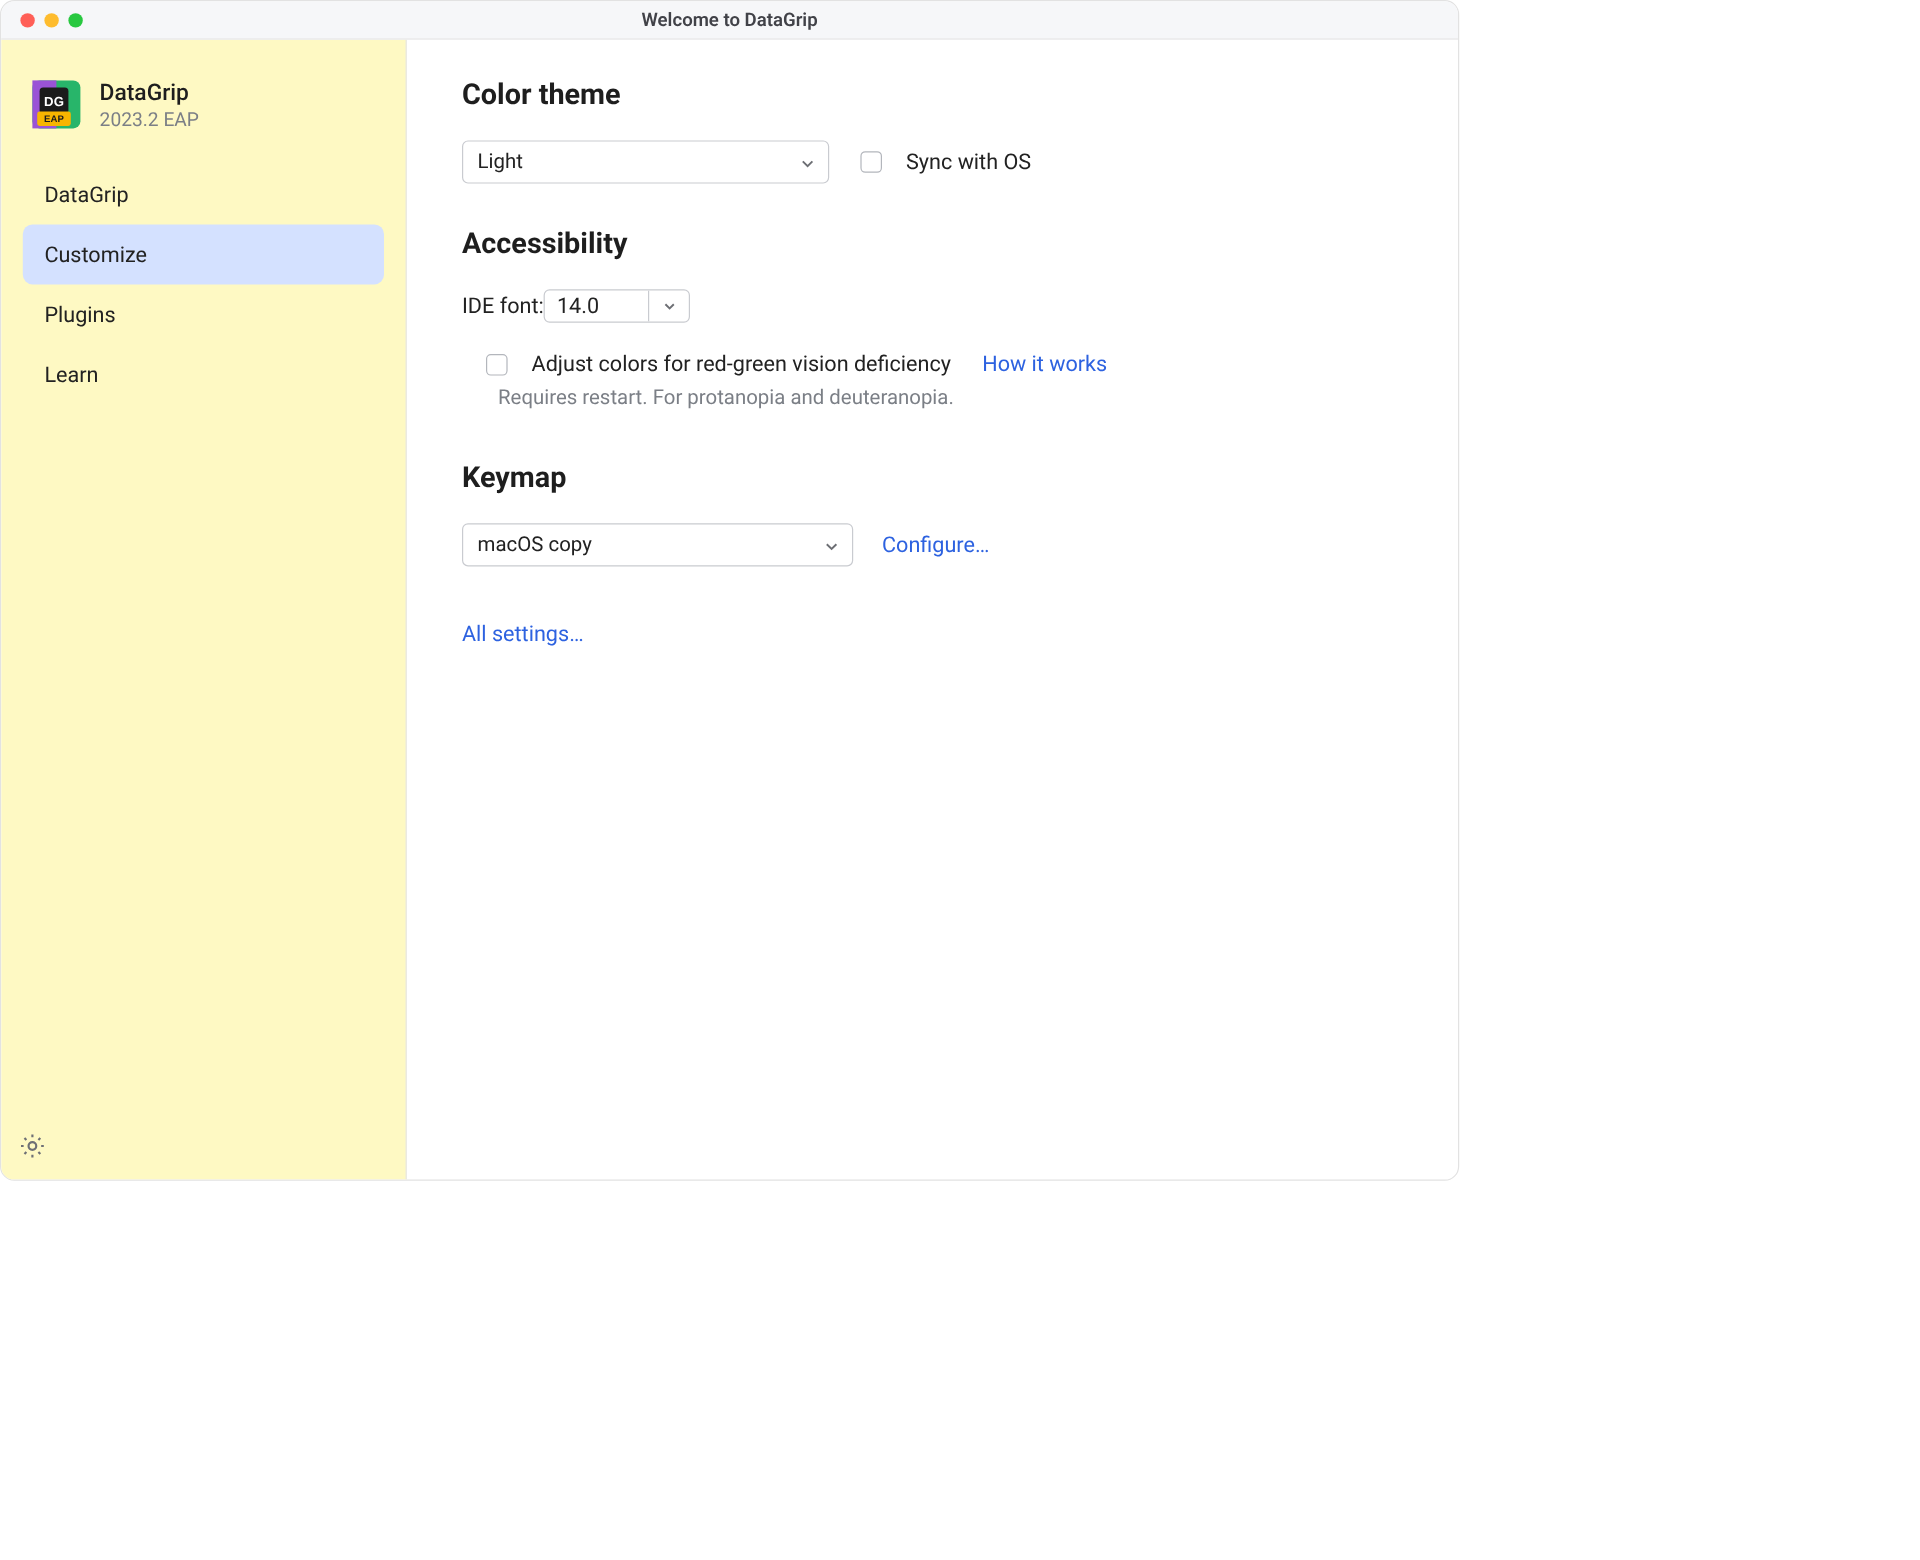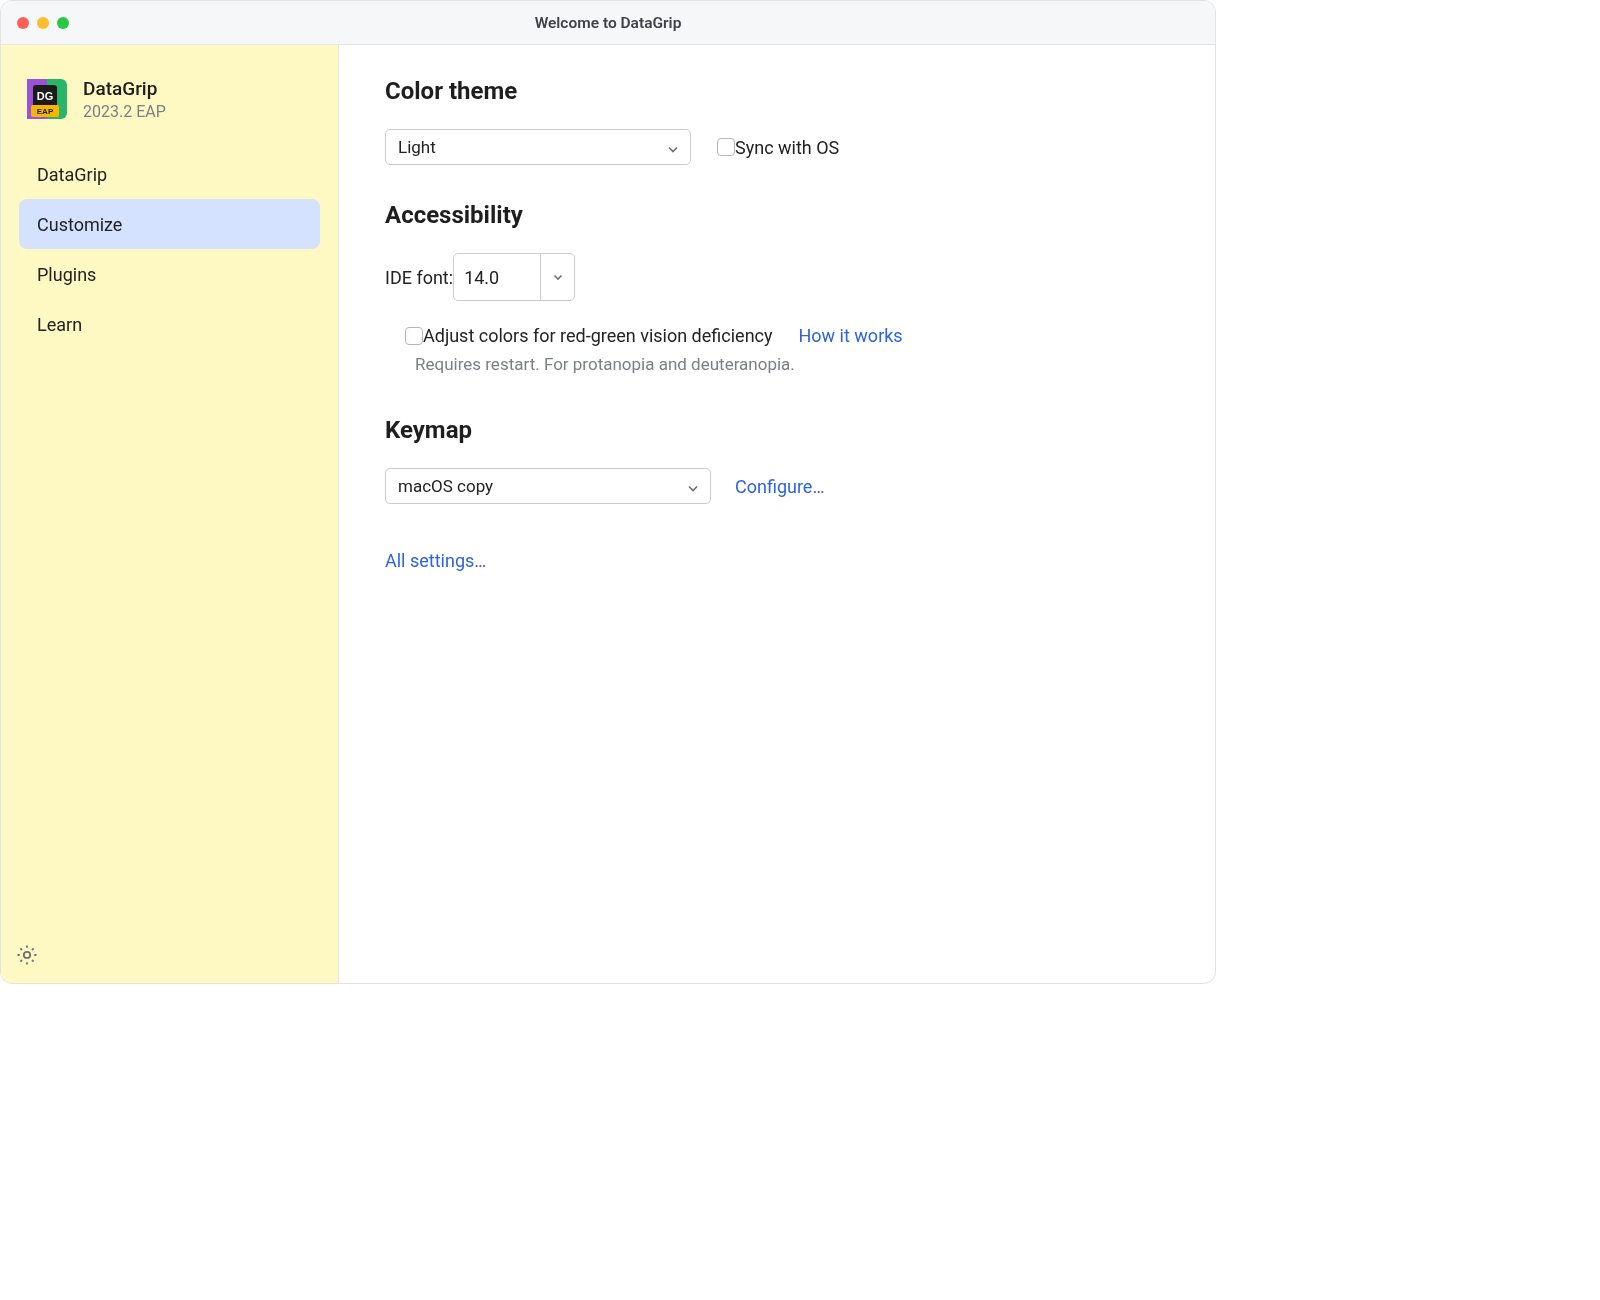--- a/index.html
+++ b/index.html
@@ -15,21 +15,21 @@
     height: 984px;
     margin: 0;
     border: 1px solid #e2e2e2;
     border-radius: 12px;
     overflow: hidden;
     background: #fff;
     display: flex;
     flex-direction: column;
   }
   .titlebar {
-    height: 44px;
+    height: 32px;
     background: #f6f7f9;
     border-bottom: 1px solid #e6e6e6;
     display: flex;
     align-items: center;
     position: relative;
     flex-shrink: 0;
   }
   .traffic-lights {
     display: flex;
     gap: 8px;
@@ -133,39 +133,39 @@
     color: #222;
   }
   .select .chev {
     width: 14px; height: 14px; color: #6d6f74;
   }
   .select.theme { width: 306px; }
   .select.keymap { width: 326px; }
   .checkbox {
     display: inline-flex;
     align-items: center;
-    gap: 0;
+    gap: 20px;
     cursor: pointer;
   }
   .checkbox .box {
     width: 18px; height: 18px;
     border: 1.5px solid #b3b6bc;
     border-radius: 4px;
     background: #fff;
   }
   .checkbox .lbl { font-size: 18px; color: #222; }
   .font-row {
     display: flex;
     align-items: center;
     margin-bottom: 24px;
   }
   .font-row .label { font-size: 18px; color: #222; }
   .spinner {
     display: flex;
-    height: 48px;
+    height: 28px;
     border: 1px solid #c9cbd0;
     border-radius: 5px;
     overflow: hidden;
     background: #fff;
   }
   .spinner .val {
     width: 86px;
     display: flex;
     align-items: center;
     padding: 0 10px;

